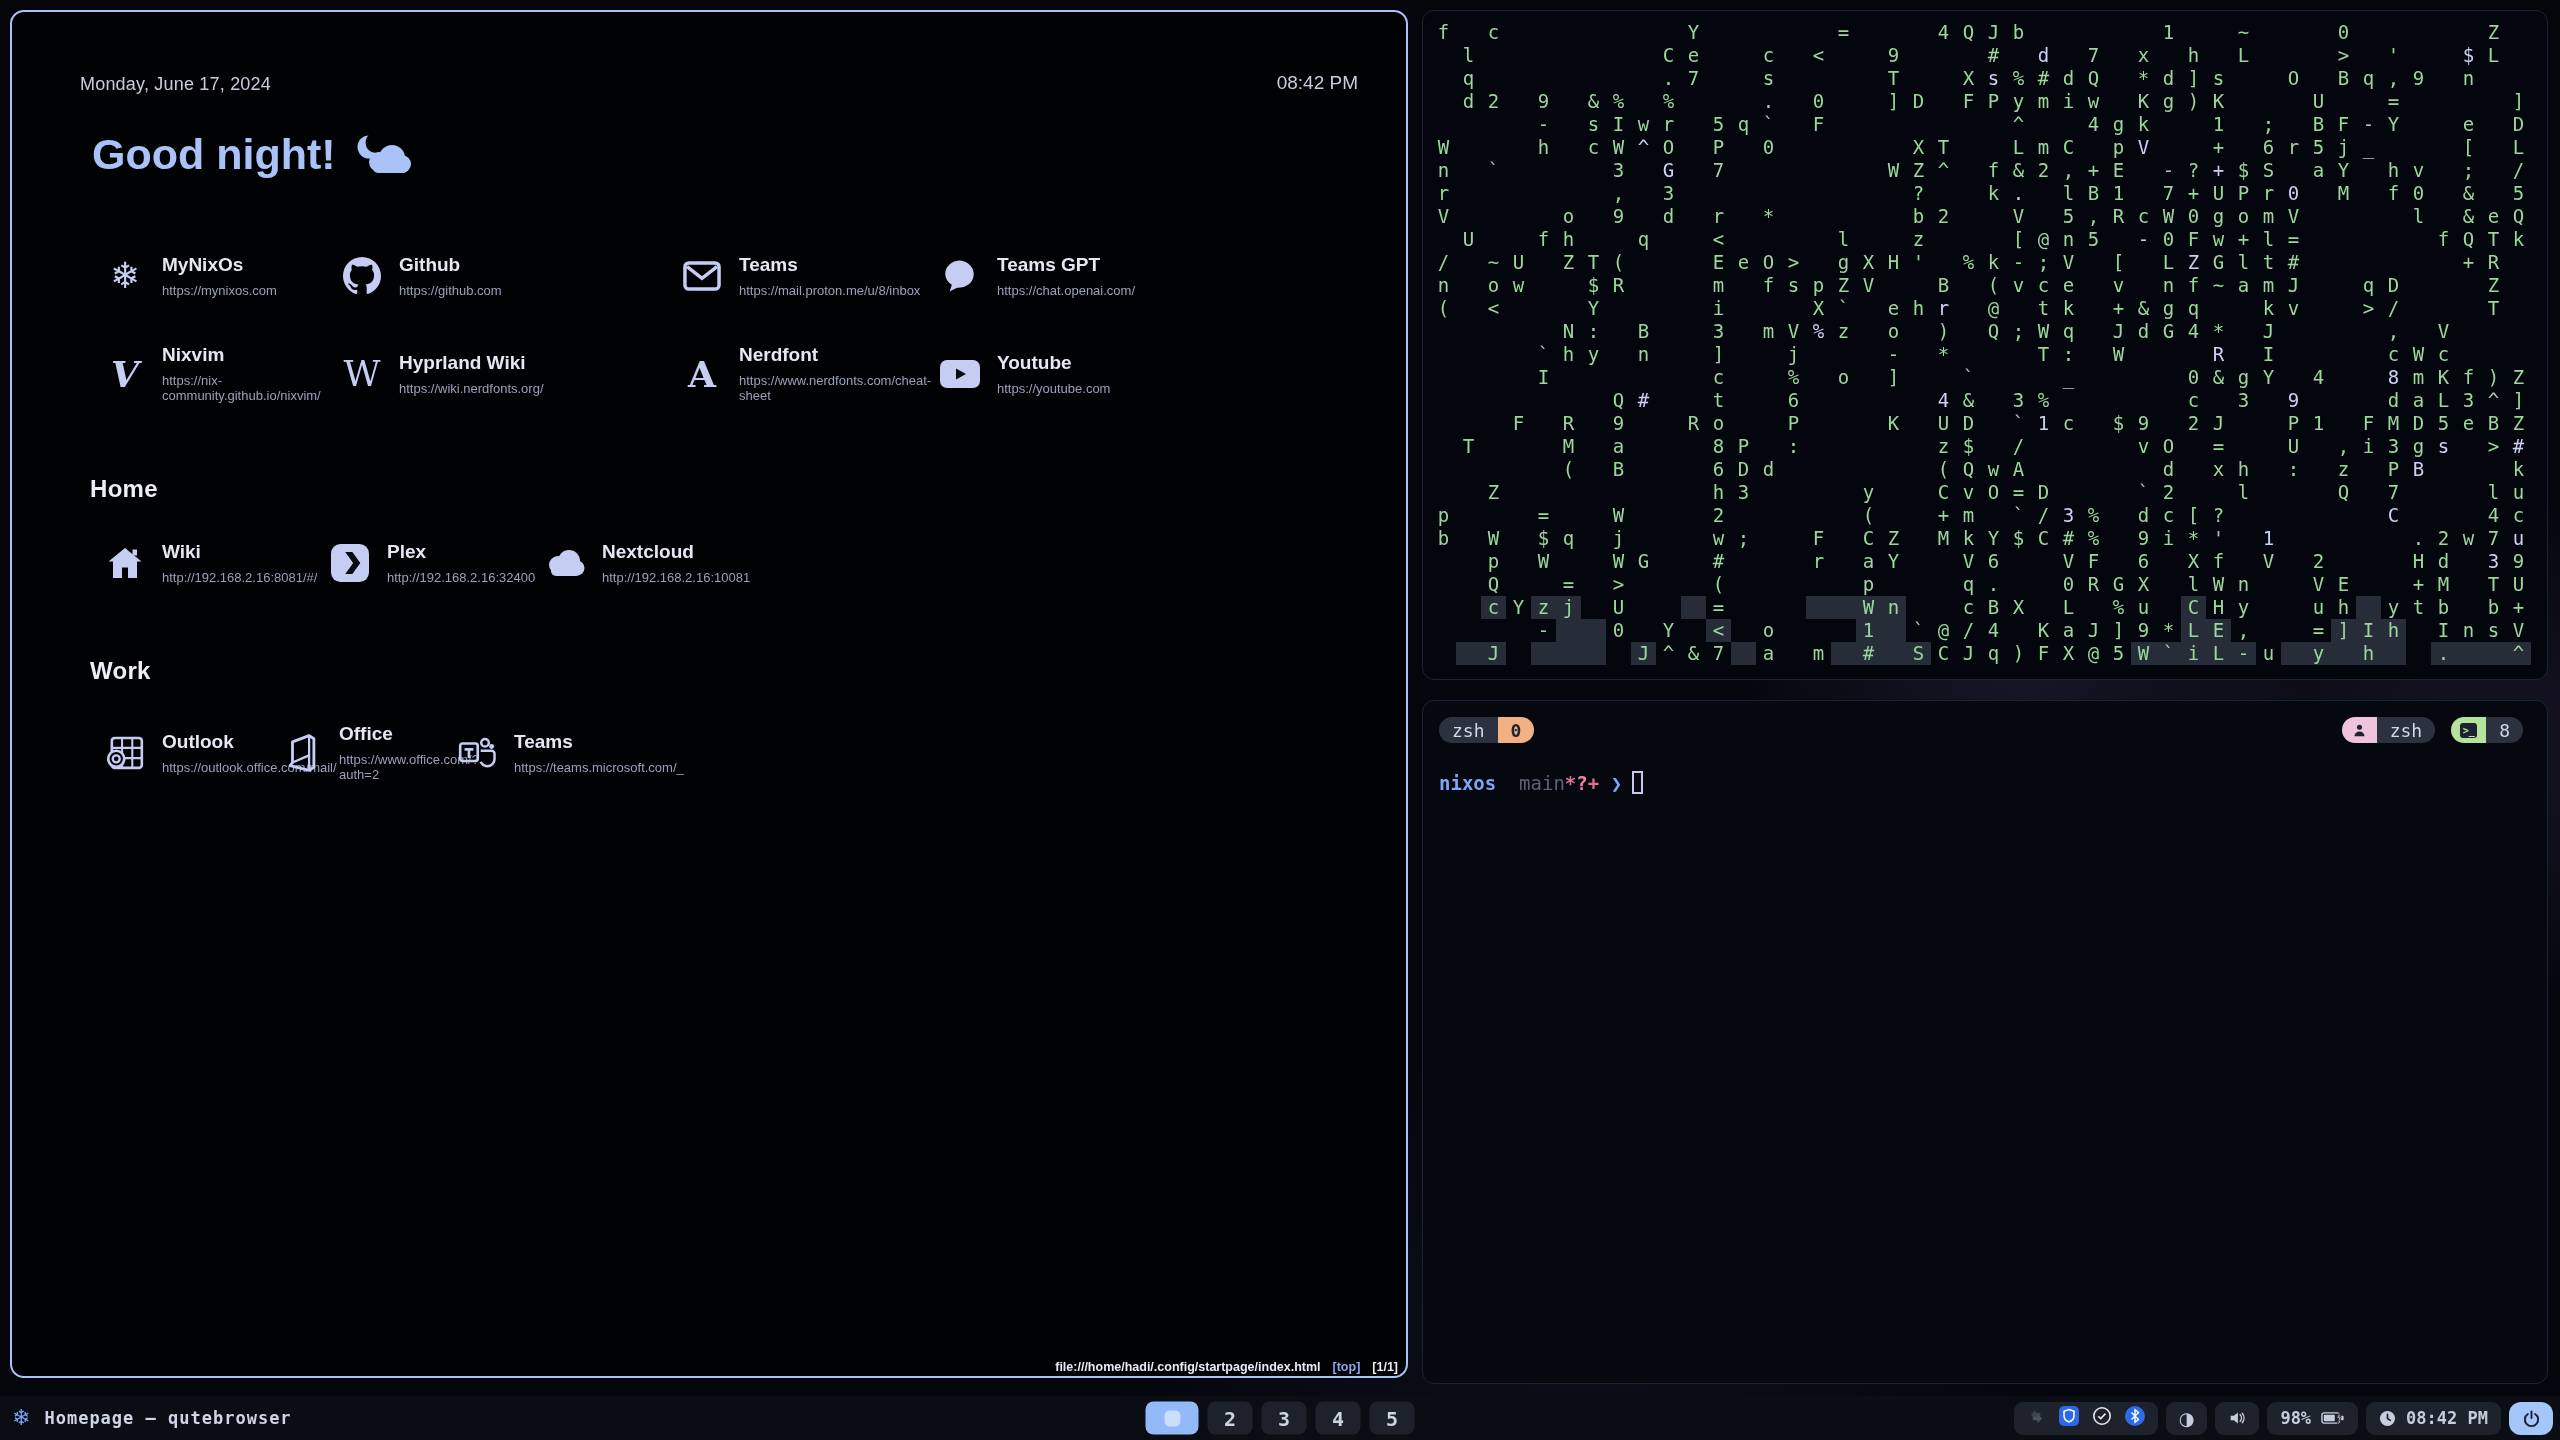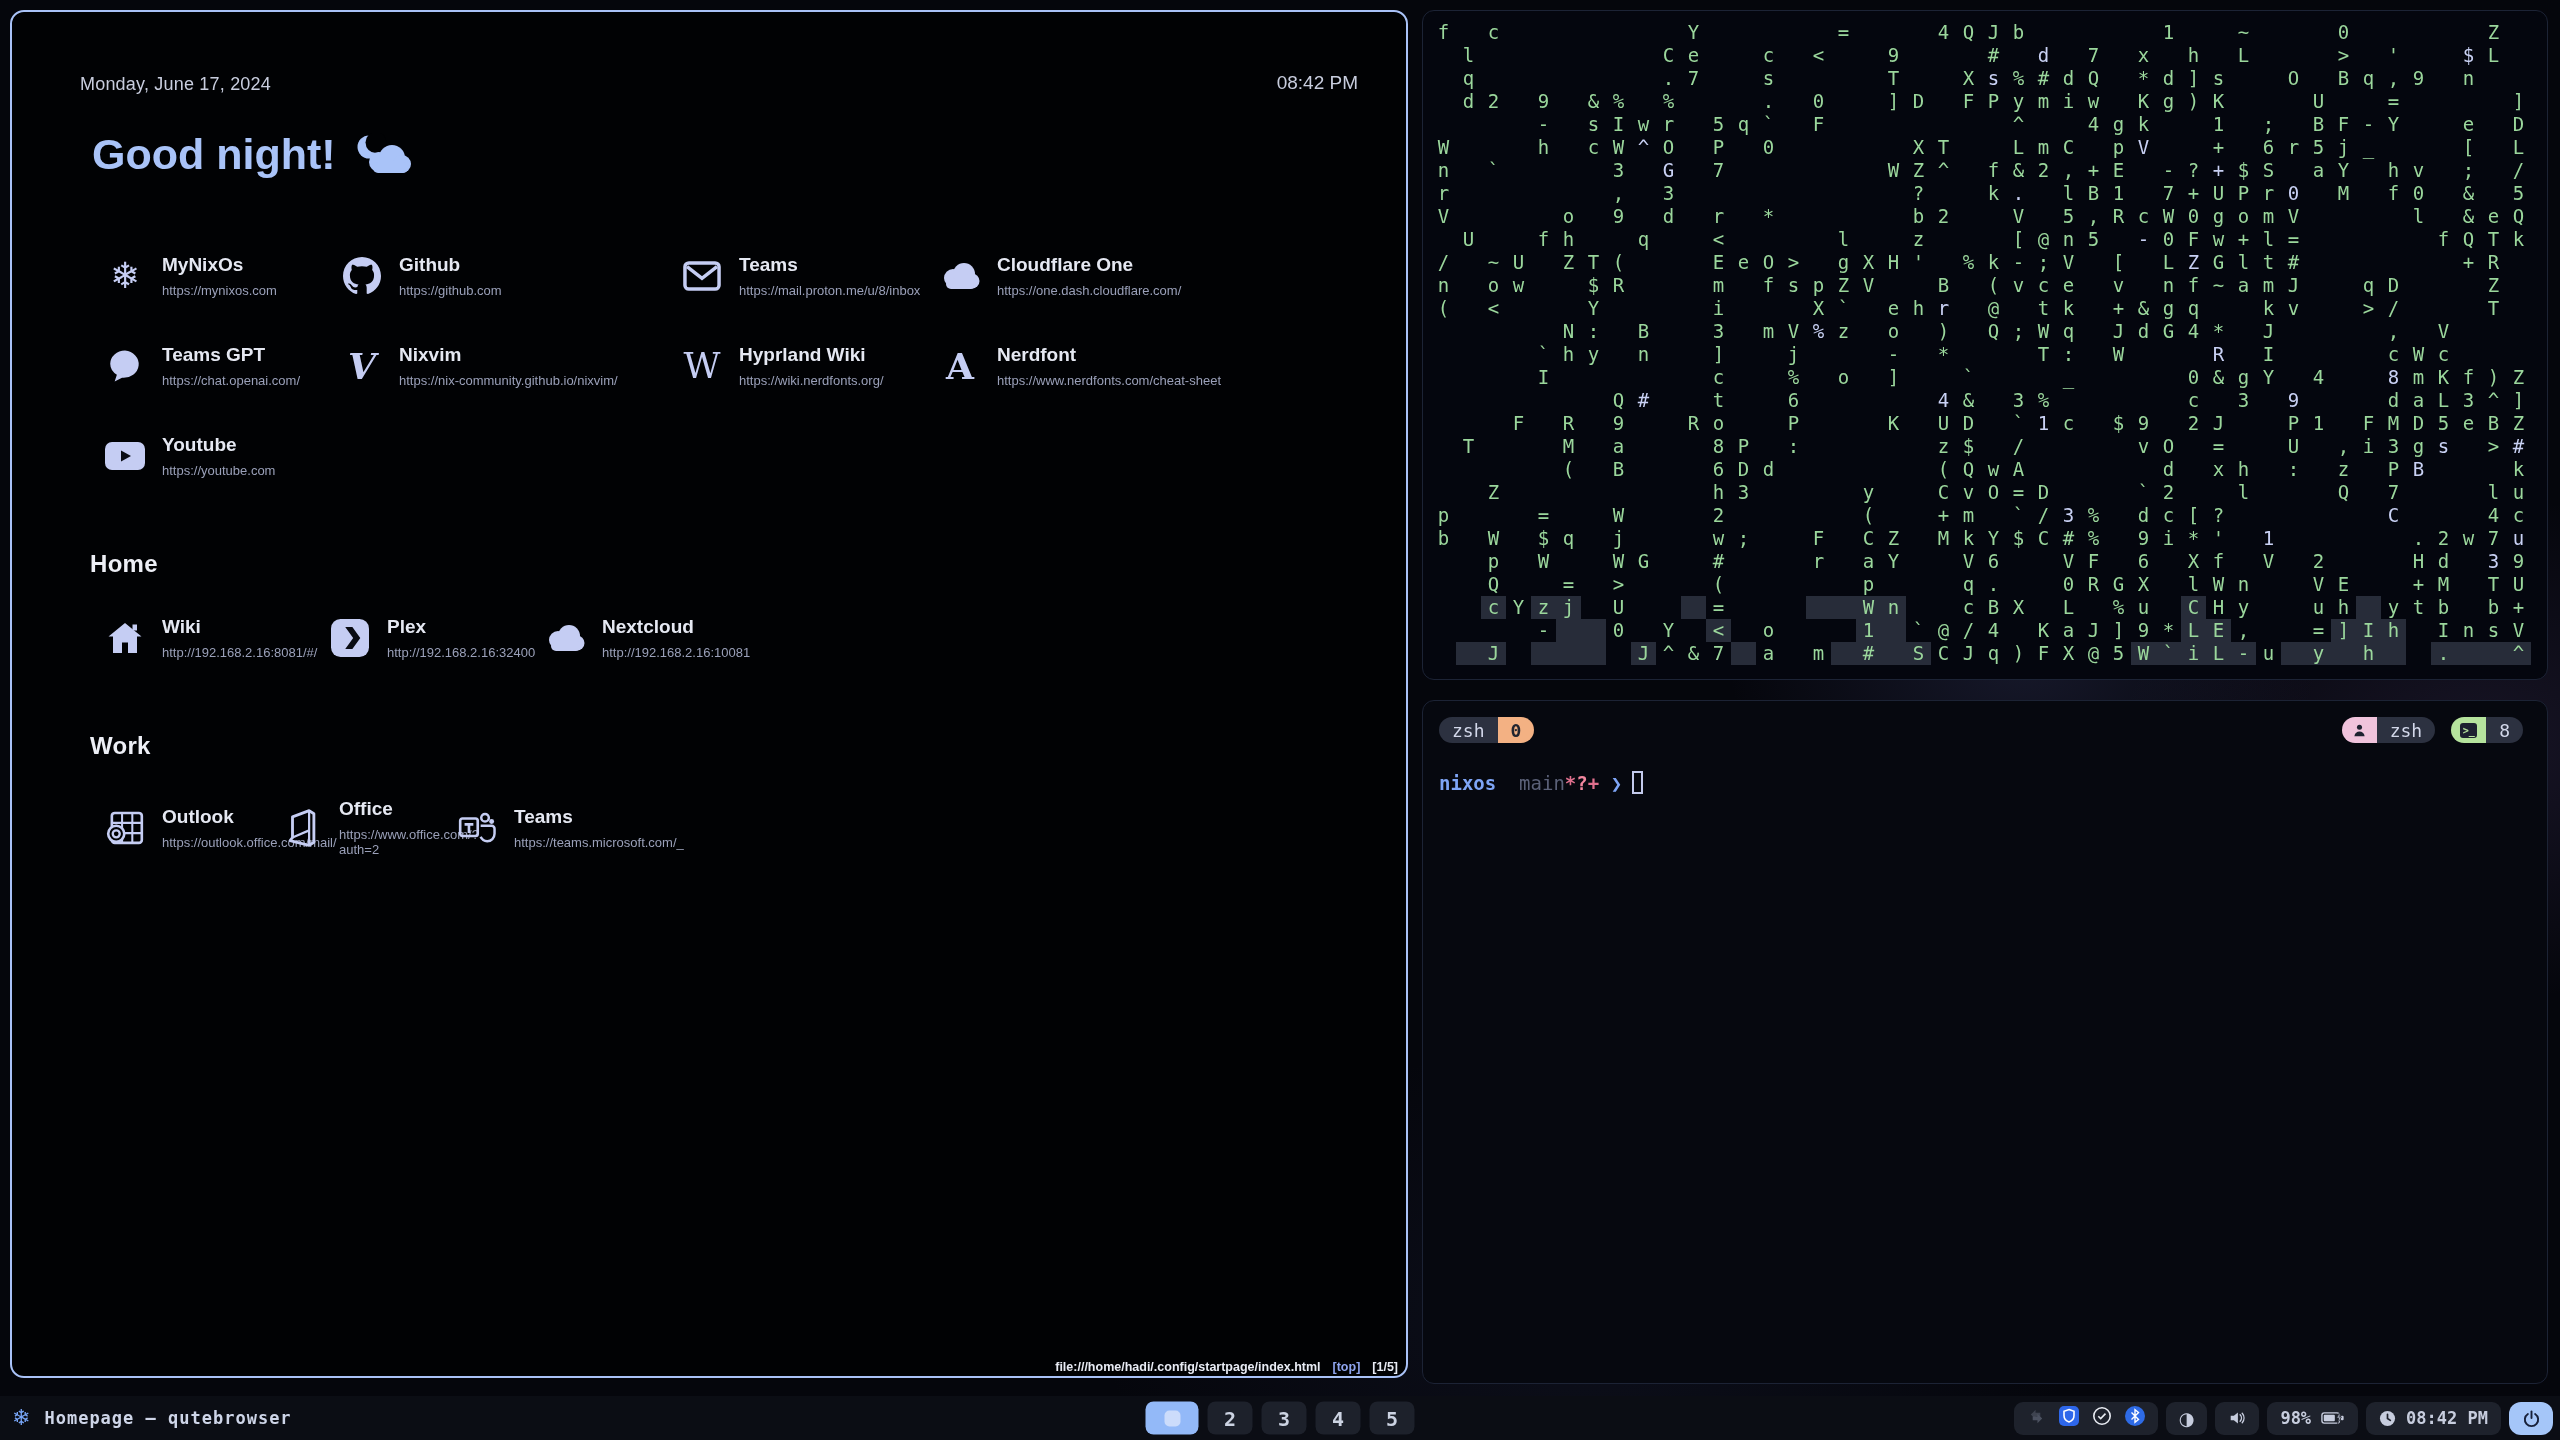--- a/index.html
+++ b/index.html
@@ -143,34 +143,20 @@
                 <path d="M2.5 3.5L12 11l9.5-7.5" fill="none" stroke="currentColor" stroke-width="2.2"></path>
               </svg>
             </span>
             <div>
               <div class="label">Teams</div>
               <div class="url">https://mail.proton.me/u/8/inbox</div>
             </div>
           </div>
           <div class="item">
             <span class="icon">
-              <svg width="40" height="28" viewBox="0 0 40 28" fill="currentColor">
-                <circle cx="13" cy="16" r="9"></circle>
-                <circle cx="24" cy="12" r="11"></circle>
-                <circle cx="32" cy="19" r="7.5"></circle>
-                <rect x="6" y="17" width="30" height="10" rx="5"></rect>
-              </svg>
-            </span>
-            <div>
-              <div class="label">Cloudflare One</div>
-              <div class="url">https://one.dash.cloudflare.com/</div>
-            </div>
-          </div>
-          <div class="item">
-            <span class="icon">
               <svg width="36" height="34" viewBox="0 0 24 23" fill="currentColor">
                 <path d="M12 1a10 9 0 00-10 9 10 9 0 004.5 7.4L5 22l5-2.6A10 9 0 1012 1z"></path>
               </svg>
             </span>
             <div>
               <div class="label">Teams GPT</div>
               <div class="url">https://chat.openai.com/</div>
             </div>
           </div>
           <div class="item">
@@ -293,21 +279,21 @@
               </svg>
             </span>
             <div>
               <div class="label">Teams</div>
               <div class="url">https://teams.microsoft.com/_</div>
             </div>
           </div>
         </div>
       </main>
     <footer class="statusbar">
-      <span class="sb-url">file:///home/hadi/.config/startpage/index.html</span><span class="sb-top">[top]</span><span class="sb-idx">[1/5]</span>
+      <span class="sb-url">file:///home/hadi/.config/startpage/index.html</span><span class="sb-top">[top]</span><span class="sb-idx">[1/1]</span>
     </footer>
   </section>
 
   <section class="term-top">
     <div id="matrix">
         <span class="mc" style="left:0px;top:0px">f</span>
         <span class="mc" style="left:0px;top:115px">W</span>
         <span class="mc" style="left:0px;top:138px">n</span>
         <span class="mc" style="left:0px;top:161px">r</span>
         <span class="mc" style="left:0px;top:184px">V</span>

